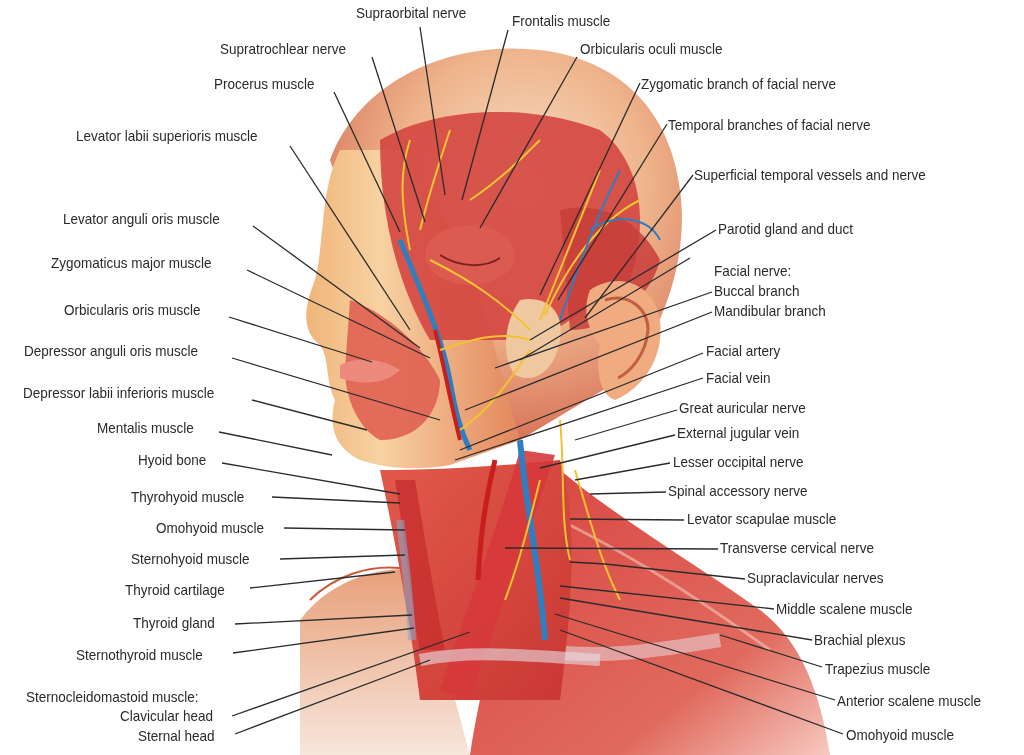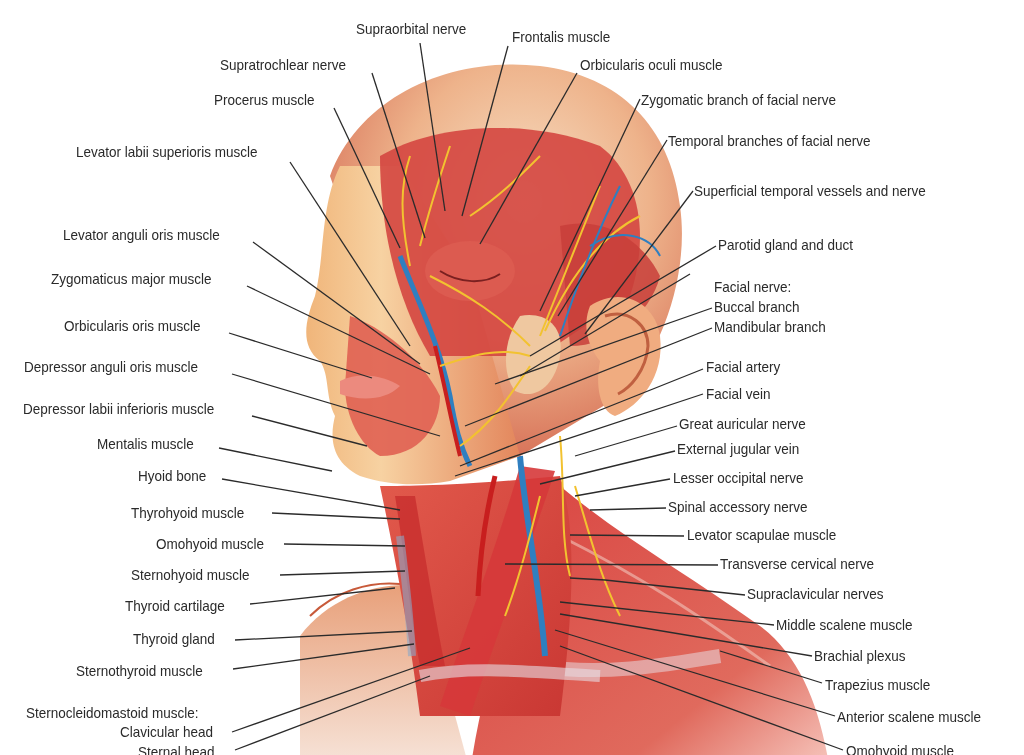--- a/index.html
+++ b/index.html
@@ -1,17 +1,17 @@
 <!DOCTYPE html>
 <html><head>
   <meta charset="utf-8">
   <style>
     html, body { margin: 0; padding: 0; background: #ffffff; }
     body { width: 1024px; height: 755px; position: relative; overflow: hidden; }
-    #stage { position: absolute; left: 0; top: 0; width: 1024px; height: 595px; margin-top: 16px; }
+    #stage { position: absolute; left: 0; top: 0; width: 1024px; height: 595px; }
     #figure { position: absolute; left: 0; top: 0; }
     .label {
       position: absolute;
       font-family: "Liberation Sans", sans-serif;
       font-size: 15px;
       color: #2a2a2a;
       white-space: nowrap;
       line-height: 18px;
       transform: scaleX(0.9);
       letter-spacing: 0px;

